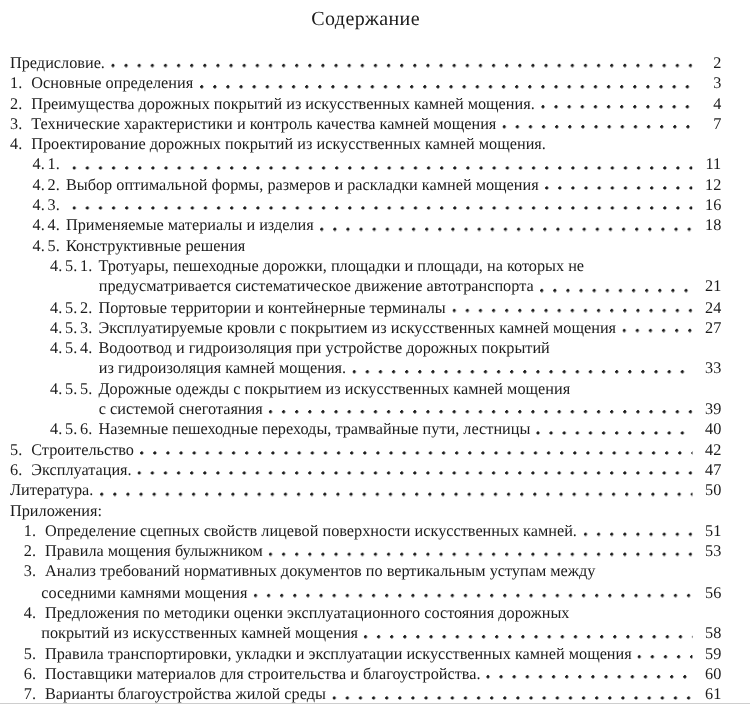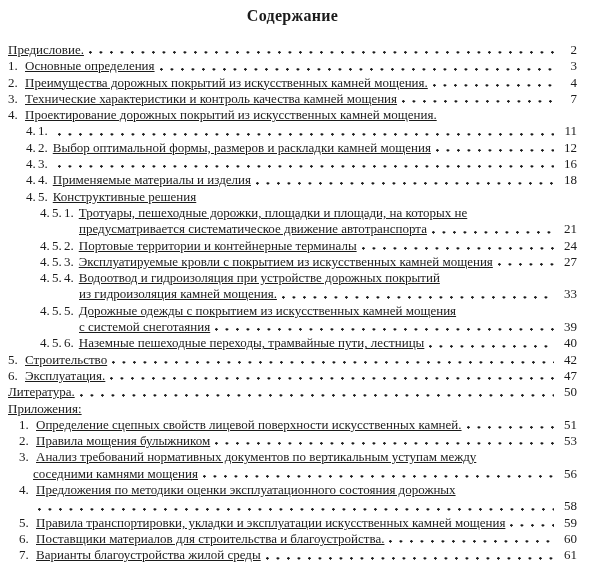--- a/index.html
+++ b/index.html
@@ -10,21 +10,21 @@
     background:#ffffff;
     color:#1b1b1b;
     font-family:"Liberation Serif","DejaVu Serif",serif;
     font-size:13px;
     box-sizing:border-box;
     padding:6px 23px 0 8px;
     overflow:hidden;
   }
   .title{
     font-size:16px;
-    font-weight:bold;
+    font-weight:normal;
     text-align:center;
     line-height:19px;
     margin:0 0 17px 0;
     letter-spacing:.3px;
   }
   .toc{display:block;}
   .row{
     display:flex;
     align-items:baseline;
     line-height:16.3px;
@@ -37,21 +37,21 @@
     margin-right:5px;
     word-spacing:-1px;
   }
   .lv0 .num,.app .num{min-width:12px;}
   .lv0{padding-left:0;}
   .lv1{padding-left:18px;}
   .lv2{padding-left:32px;align-items:center;}
   .lv2c{padding-left:71px;}
   .app{padding-left:11px;}
   .appc{padding-left:25px;}
-  .txt{flex:0 0 auto;text-decoration:underline;}
+  .txt{flex:0 0 auto;}
   .fill{
     flex:1 1 auto;
     align-self:stretch;
     margin-left:5px;
     margin-right:4px;
   }
   .fill.dots{
     background-image:radial-gradient(circle at 1.4px 1.4px,#1b1b1b 1.05px,rgba(0,0,0,0) 1.45px);
     background-size:10.5px 3px;
     background-repeat:repeat-x;
@@ -214,20 +214,21 @@
         <span class="txt">соседними камнями мощения</span>
         <span class="fill dots"></span>
         <span class="pg">56</span>
       </div>
       <div class="row app">
         <span class="num">4.</span>
         <span class="txt">Предложения по методики оценки эксплуатационного состояния дорожных</span>
         <span class="fill"></span>
       </div>
       <div class="row appc">
+        <span class="txt">покрытий из искусственных камней мощения</span>
         <span class="fill dots"></span>
         <span class="pg">58</span>
       </div>
       <div class="row app">
         <span class="num">5.</span>
         <span class="txt">Правила транспортировки, укладки и эксплуатации искусственных камней мощения</span>
         <span class="fill dots"></span>
         <span class="pg">59</span>
       </div>
       <div class="row app">

